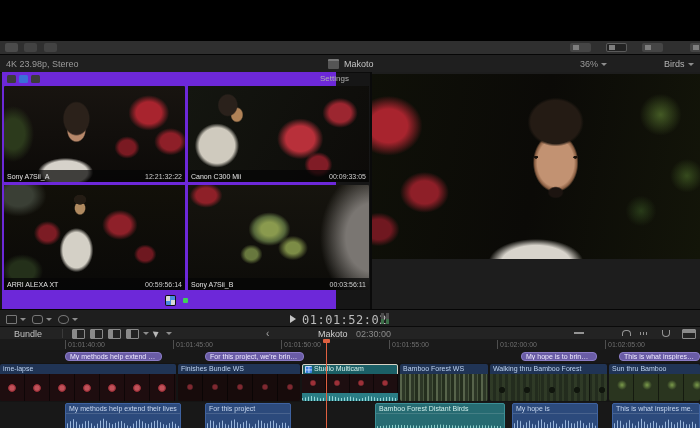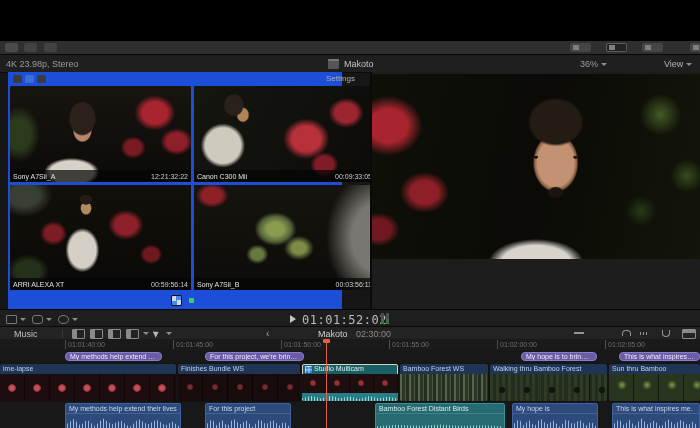--- a/index.html
+++ b/index.html
@@ -11,21 +11,21 @@
   .tb-icon{top:2px;width:13px;height:9px;background:#4b4b4b;border-radius:2px;}
   .tb-icon.dim{background:#424242;}
   .panel-btn{top:2px;width:21px;height:9px;background:#454545;border-radius:2px;}
   .panel-btn.active{background:#222;box-shadow:inset 0 0 0 1px #5a5a5a;}
   .panel-btn i{position:absolute;left:3px;top:2px;width:6px;height:5px;background:#7e7e7e;}
   
   .vheader{left:0;top:14px;width:700px;height:17px;background:#1f1f1f;border-bottom:1px solid #0b0b0b;font-size:9px;color:#9a9a9a;}
   .film-ic{width:11px;height:8px;background:#555;border-top:2px solid #777;border-radius:1px;}
   .crt{display:inline-block;width:0;height:0;border-left:3px solid transparent;border-right:3px solid transparent;border-top:3.5px solid #8d8d8d;margin-left:3px;vertical-align:middle;}
   
-  .anglepane{left:8px;top:31px;width:334px;height:237px;background:#1d4ed8;}
+  .anglepane{left:2px;top:31px;width:334px;height:237px;background:#6d28d9;}
   .subic{width:9px;height:8px;background:#3c3c3c;border-radius:1.5px;}
   .subic.active{background:#3a6fd8;}
   .angle{position:absolute;background:#000;overflow:hidden;border-radius:1px;}
   .angle.selected{outline:2px solid #3f82e8;outline-offset:-2px;}
   .angle-label{position:absolute;left:0;right:0;bottom:0;height:12px;background:rgba(6,6,6,.72);
     display:flex;justify-content:space-between;align-items:center;padding:0 3px;font-size:7px;color:#e2e2e2;}
   .angle-label .tc{color:#cfcfcf;}
   .scene{position:absolute;left:0;top:0;right:0;bottom:0;}
   .scene-a1{background:
     radial-gradient(22px 28px at 40% 34%,#2b211a 56%,rgba(43,33,26,0) 62%),
@@ -160,21 +160,21 @@
     <div class="abs panel-btn" style="left:690px">
         <i></i>
       </div>
   </div>
 
   <div class="abs vheader">
     <span class="abs" style="left:6px;top:4px">4K 23.98p, Stereo</span>
     <span class="abs film-ic" style="left:328px;top:4px"></span>
     <span class="abs" style="left:344px;top:4px;color:#c4c4c4">Makoto</span>
     <span class="abs" style="left:580px;top:4px"><span>36%</span><span class="crt"></span></span>
-    <span class="abs" style="left:664px;top:4px;color:#b4b4b4"><span>View</span><span class="crt"></span></span>
+    <span class="abs" style="left:664px;top:4px;color:#b4b4b4"><span>Birds</span><span class="crt"></span></span>
   </div>
 
   <div class="abs anglepane">
     <div class="abs subic" style="left:5px;top:3px"></div>
     <div class="abs subic active" style="left:17px;top:3px"></div>
     <div class="abs subic" style="left:29px;top:3px"></div>
     <span class="abs" style="left:318px;top:2px;font-size:8px;color:#b0b0b0"><span>Settings</span><span class="crt"></span></span>
 
     <div class="angle selected" style="left:2px;top:14px;width:181px;height:96px">
       <div class="scene scene-a1"></div>
@@ -231,21 +231,21 @@
         <i style="border-radius:50%"></i>
         <span class="crt"></span>
       </span>
     <div class="abs tri" style="left:290px;top:5px"></div>
     <span class="abs timecode" style="left:302px;top:3px">01:01:52:02</span>
     <div class="abs meter" style="left:381px;top:3px"></div>
     <div class="abs meter" style="left:386px;top:3px"></div>
   </div>
 
   <div class="abs ttoolbar">
-    <span class="abs" style="left:14px;top:2px;color:#c0c0c0;font-size:9px">Music</span>
+    <span class="abs" style="left:14px;top:2px;color:#c0c0c0;font-size:9px">Bundle</span>
     <div class="abs sep-v" style="left:62px;top:2px;height:9px"></div>
     <div class="abs icon-edit" style="left:72px;top:2px"></div>
     <div class="abs icon-edit" style="left:90px;top:2px"></div>
     <div class="abs icon-edit" style="left:108px;top:2px"></div>
     <div class="abs icon-edit" style="left:126px;top:2px"></div>
     <span class="abs crt" style="left:140px;top:5px"></span>
     <div class="abs icon-arrowtool" style="left:154px;top:3px"></div>
     <span class="abs crt" style="left:163px;top:5px"></span>
     <span class="abs" style="left:266px;top:1px;color:#aaa;font-size:10px">‹</span>
     <span class="abs" style="left:318px;top:2px;color:#d0d0d0">Makoto</span>

